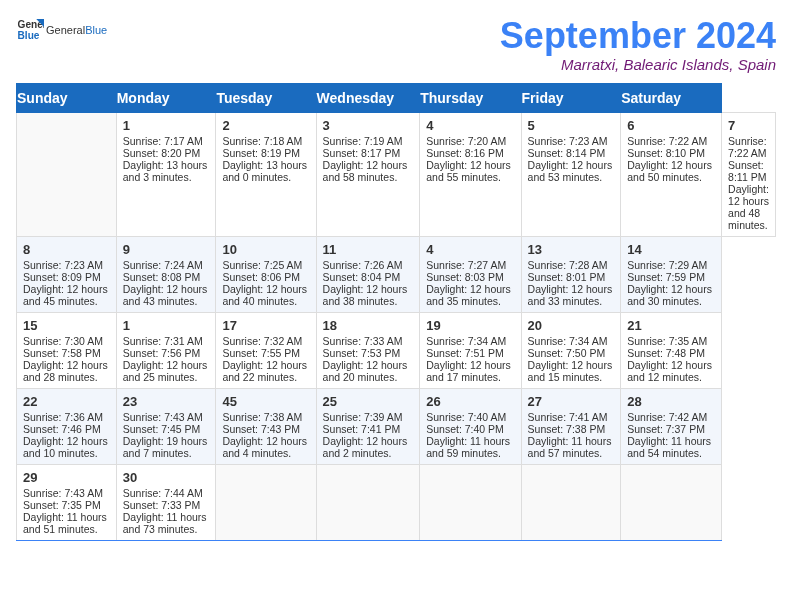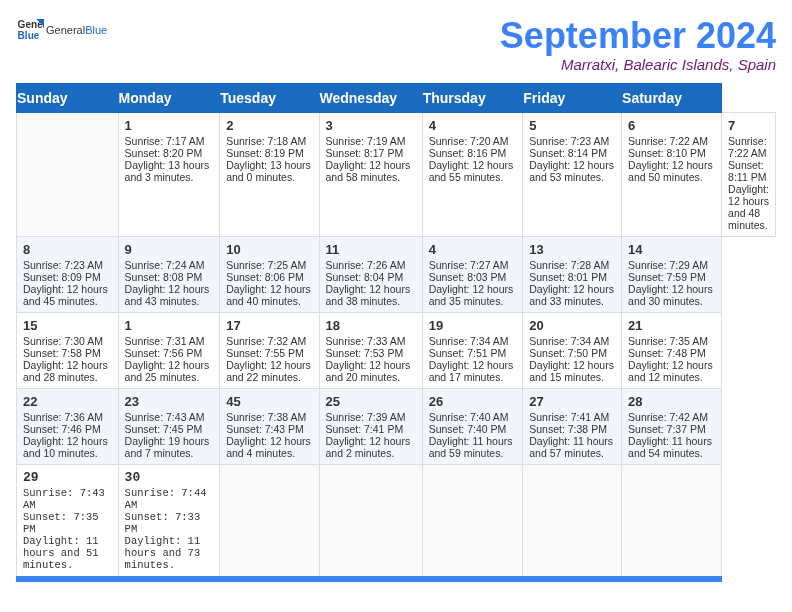--- a/index.html
+++ b/index.html
@@ -68,22 +68,21 @@
     .day-number {
       font-size: 13px;
       font-weight: bold;
       display: block;
       margin-bottom: 2px;
     }
     .empty-cell {
       background: #f9f9f9 !important;
     }
     .last-row td {
-      border-bottom: 6px solid #3b82f6;
-      font-family: Liberation Mono, monospace;
+      border-bottom: 1px solid #3b82f6;
     }
   </style>
 </head>
 <body>
 
 <div class="header-area">
   <div class="logo">
     <svg class="logo-icon" viewBox="0 0 36 36">
       <rect x="0" y="0" width="36" height="36" fill="white"></rect>
       <text x="2" y="16" font-size="13" font-weight="bold" fill="#333" font-family="Arial">General</text>

